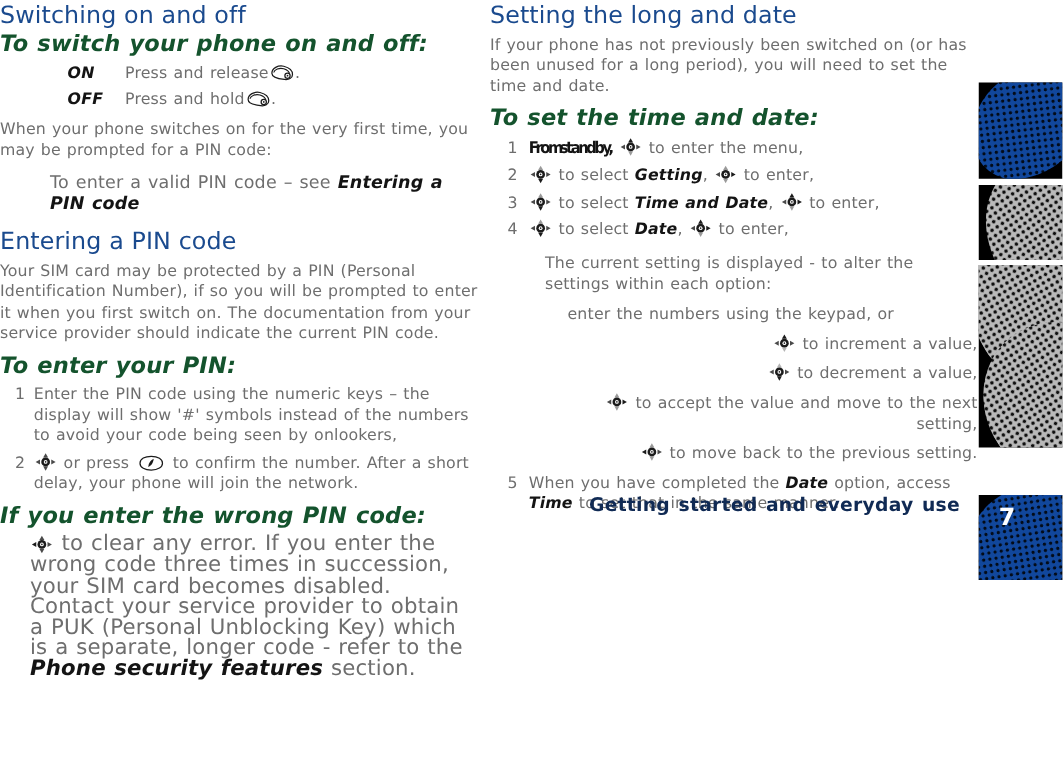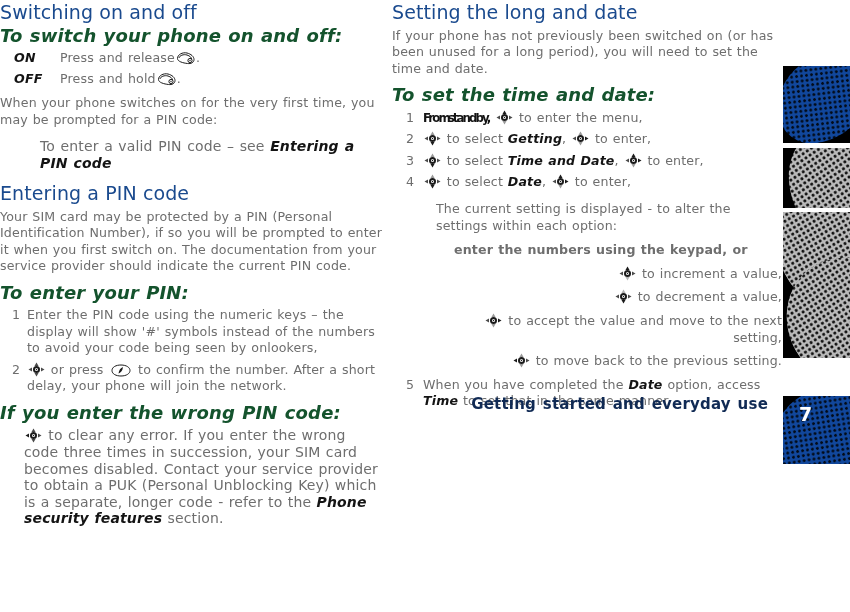--- a/index.html
+++ b/index.html
@@ -63,20 +63,21 @@
     letter-spacing: 0.15px;
     word-spacing: 0.8px;
   }
 
   
   .deftable { margin: 0 0 9px 0; }
   .defrow {
     display: flex;
     align-items: baseline;
     margin-bottom: 6px;
+    padding-left: 40px;
   }
   .defterm {
     width: 60px;
     flex: 0 0 60px;
     padding-left: 14px;
     box-sizing: border-box;
     color: #141414;
     font-size: 12.6px;
     font-style: italic;
     font-weight: bold;
@@ -142,38 +143,37 @@
     word-spacing: 0.7px;
   }
   .sub2 {
     color: #6e6e6e;
     font-size: 12.6px;
     line-height: 16.6px;
     margin: 0 0 7px 0;
     padding-left: 62px;
     letter-spacing: 0.15px;
     word-spacing: 0.7px;
-    font-weight: bold;
   }
 
   
   .icon-para {
     color: #6e6e6e;
     font-size: 12.6px;
     line-height: 16.6px;
     margin: 0 0 7px 0;
     padding-left: 58px;
     letter-spacing: 0.15px;
     word-spacing: 0.7px;
     text-align: right;
   }
 
   .wrongpin {
     color: #6e6e6e;
-    font-size: 14px;
+    font-size: 17px;
     line-height: 16.6px;
     margin: 0 0 0 0;
     padding-left: 24px;
     letter-spacing: 0.15px;
     word-spacing: 0.7px;
   }
 
   
   .condensed {
     display: inline-block;

